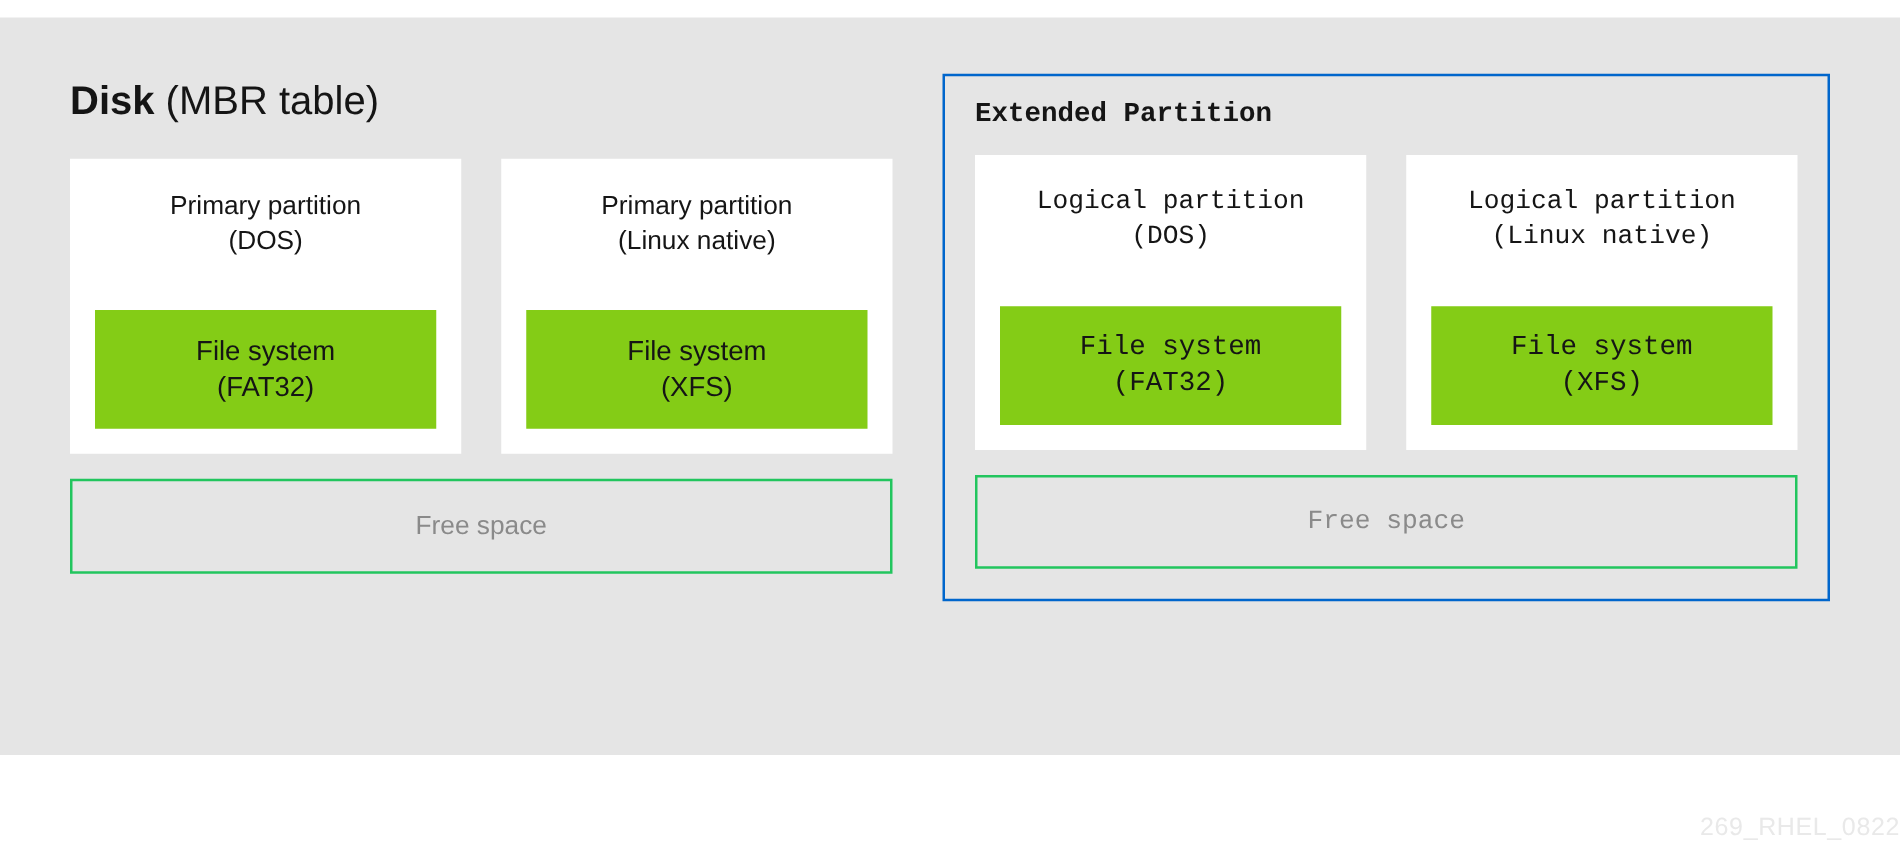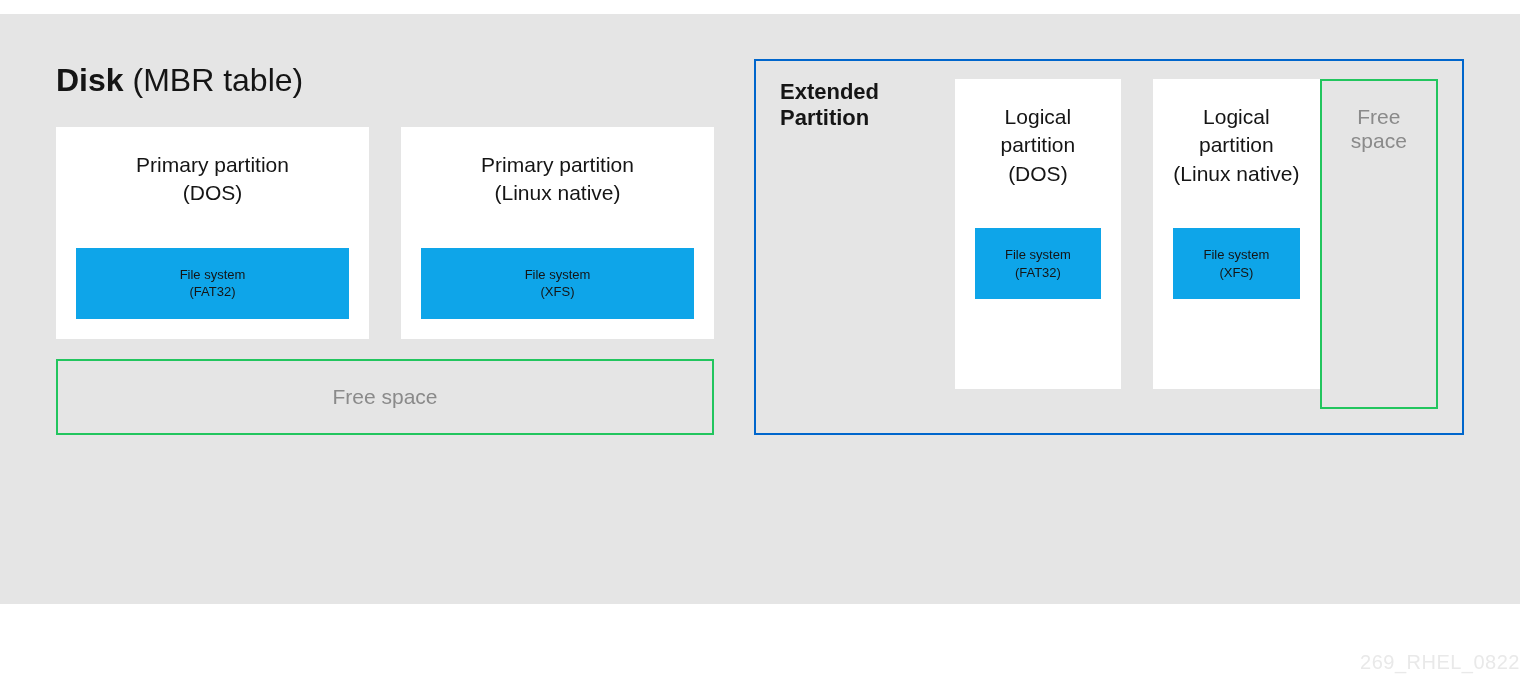--- a/index.html
+++ b/index.html
@@ -41,21 +41,22 @@
       flex: 1;
       display: flex;
       flex-direction: column;
       padding-top: 68px;
     }
     .right-col {
       flex: 1;
       border: 2px solid #0066cc;
       padding: 18px 24px 24px 24px;
       display: flex;
-      flex-direction: row;
+      flex-direction: column;
+      font-family: Liberation Mono, monospace;
     }
     .ext-title {
       font-size: 22px;
       font-weight: 700;
       color: #151515;
       margin-bottom: 20px;
     }
     .part-row {
       display: flex;
       gap: 32px;
@@ -67,23 +68,23 @@
       padding: 24px 20px 20px 20px;
       text-align: center;
     }
     .part-label {
       font-size: 21px;
       color: #151515;
       line-height: 1.35;
       margin-bottom: 24px;
     }
     .fs-box {
-      background: #0ea5e9;
+      background: #84cc16;
       padding: 18px 10px;
-      font-size: 13px;
+      font-size: 22px;
       color: #151515;
       line-height: 1.35;
       margin-top: 40px;
     }
     .free-box {
       border: 2px solid #22c55e;
       background: transparent;
       text-align: center;
       padding: 24px 10px;
       font-size: 21px;

